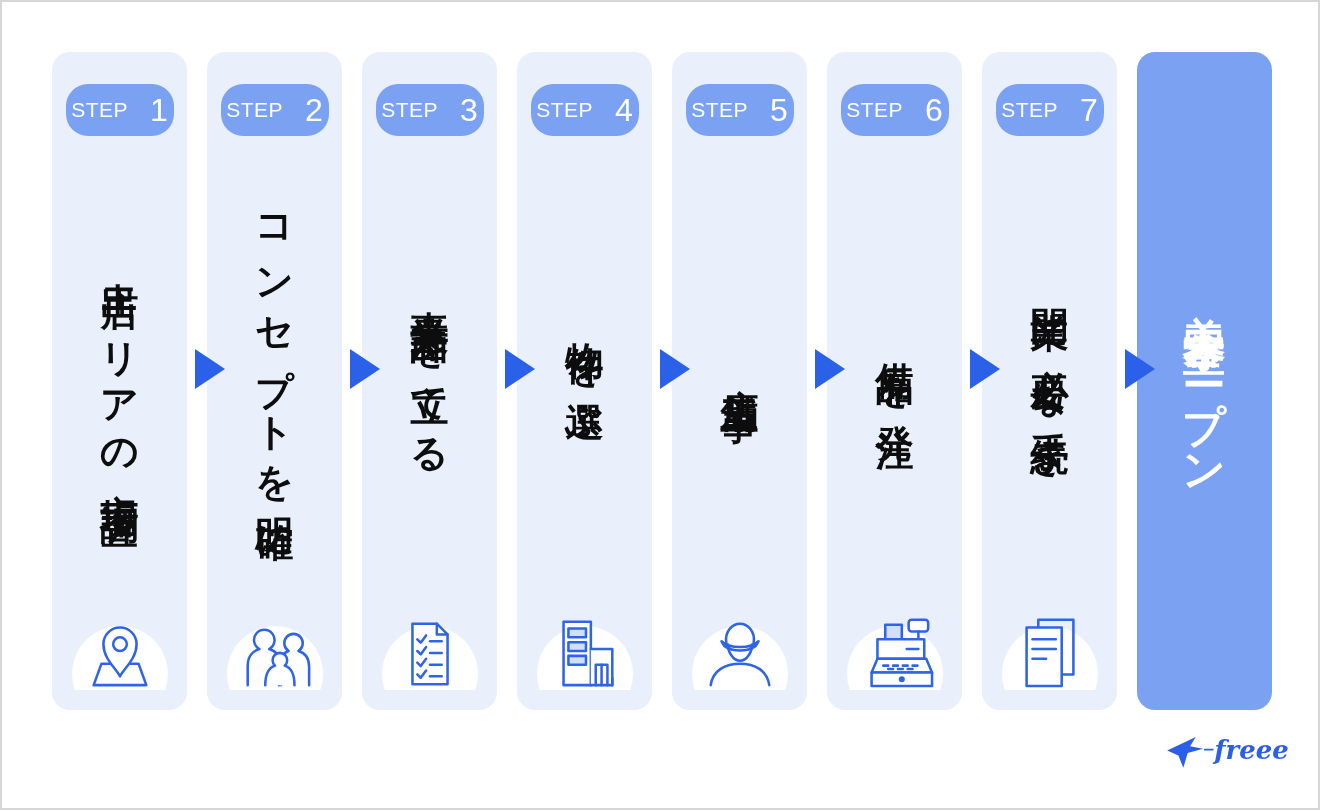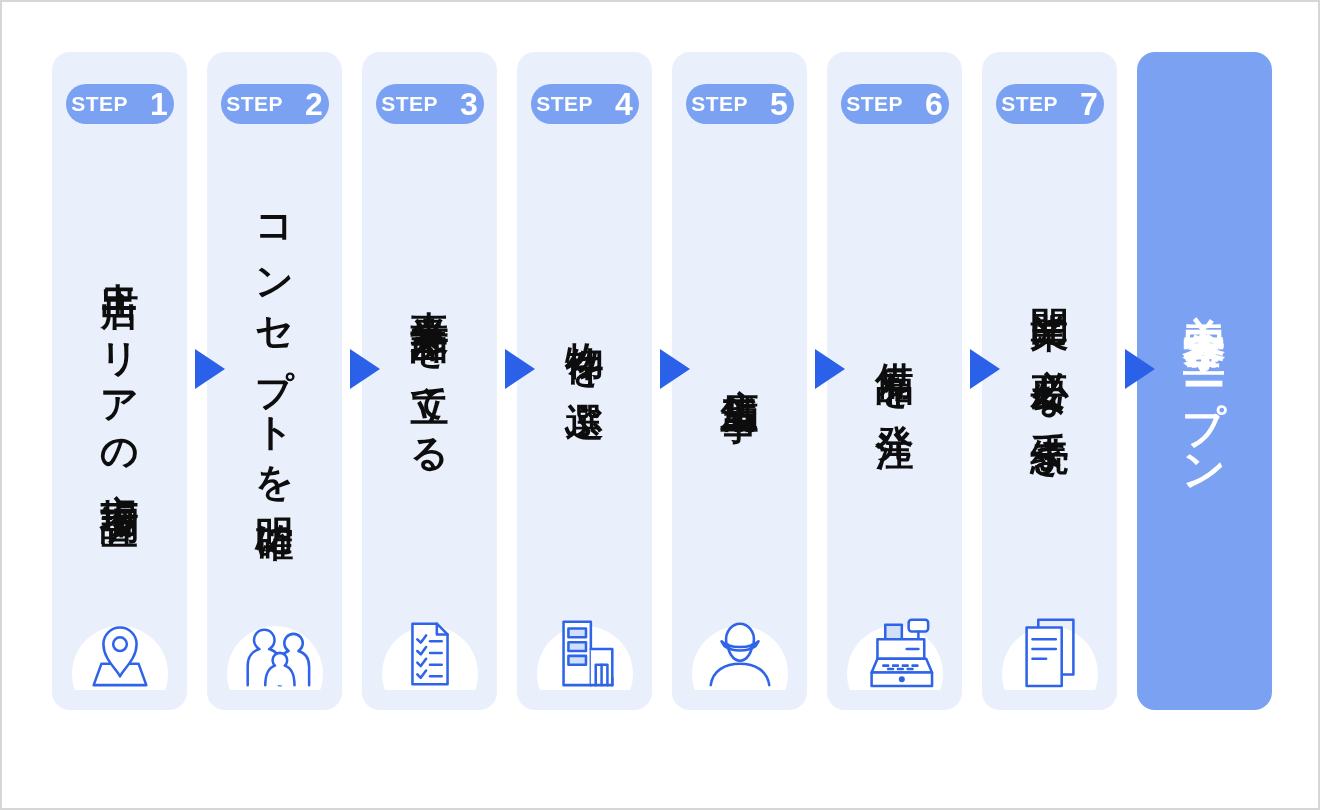--- a/index.html
+++ b/index.html
@@ -8,23 +8,23 @@
     border:2px solid #d6d6d6;background:#ffffff;overflow:hidden;
     font-family:"Liberation Sans",sans-serif;
   }
   .col{
     position:absolute;top:50px;width:135px;height:658px;
     background:#e9effb;border-radius:18px;
   }
   .col.goal{background:#7ba1f2;}
   .badge{
     position:absolute;top:32px;left:50%;transform:translateX(-50%);
-    width:108px;height:40px;border-radius:22px;background:#7ba1f2;
+    width:108px;height:52px;border-radius:22px;background:#7ba1f2;
     display:flex;align-items:center;justify-content:center;
-    color:#ffffff;font-weight:bold;white-space:nowrap;gap:20px;
+    color:#ffffff;font-weight:normal;white-space:nowrap;gap:20px;
   }
   .badge .pfx{font-size:21px;letter-spacing:0.5px;}
   .badge .num{font-size:32px;margin-left:2px;line-height:1;}
   .vtitle{
     position:absolute;top:90px;bottom:112px;left:0;right:0;
     display:flex;align-items:center;justify-content:center;
     writing-mode:vertical-rl;
     font-size:38px;font-weight:900;color:#0d0d0d;
     letter-spacing:6px;line-height:1;
   }
@@ -194,14 +194,23 @@
   </div>
 
   <div class="arrow" style="left:193px"></div>
   <div class="arrow" style="left:348px"></div>
   <div class="arrow" style="left:503px"></div>
   <div class="arrow" style="left:658px"></div>
   <div class="arrow" style="left:813px"></div>
   <div class="arrow" style="left:968px"></div>
   <div class="arrow" style="left:1123px"></div>
 
+  <div class="logo">
+    <svg viewBox="0 0 210 64">
+      <g fill="#2c5fe8">
+        <path d="M2 28 L48 6 L39 21 L60 25 L35 32 L28 56 L20 36 Z"></path>
+        <rect x="61" y="25" width="16" height="3" rx="1.5"></rect>
+      </g>
+      <text x="78" y="42" font-family="DejaVu Serif, serif" font-style="italic" font-weight="bold" font-size="42" fill="#2c5fe8">freee</text>
+    </svg>
+  </div>
 
 </div>
 
 </body></html>

